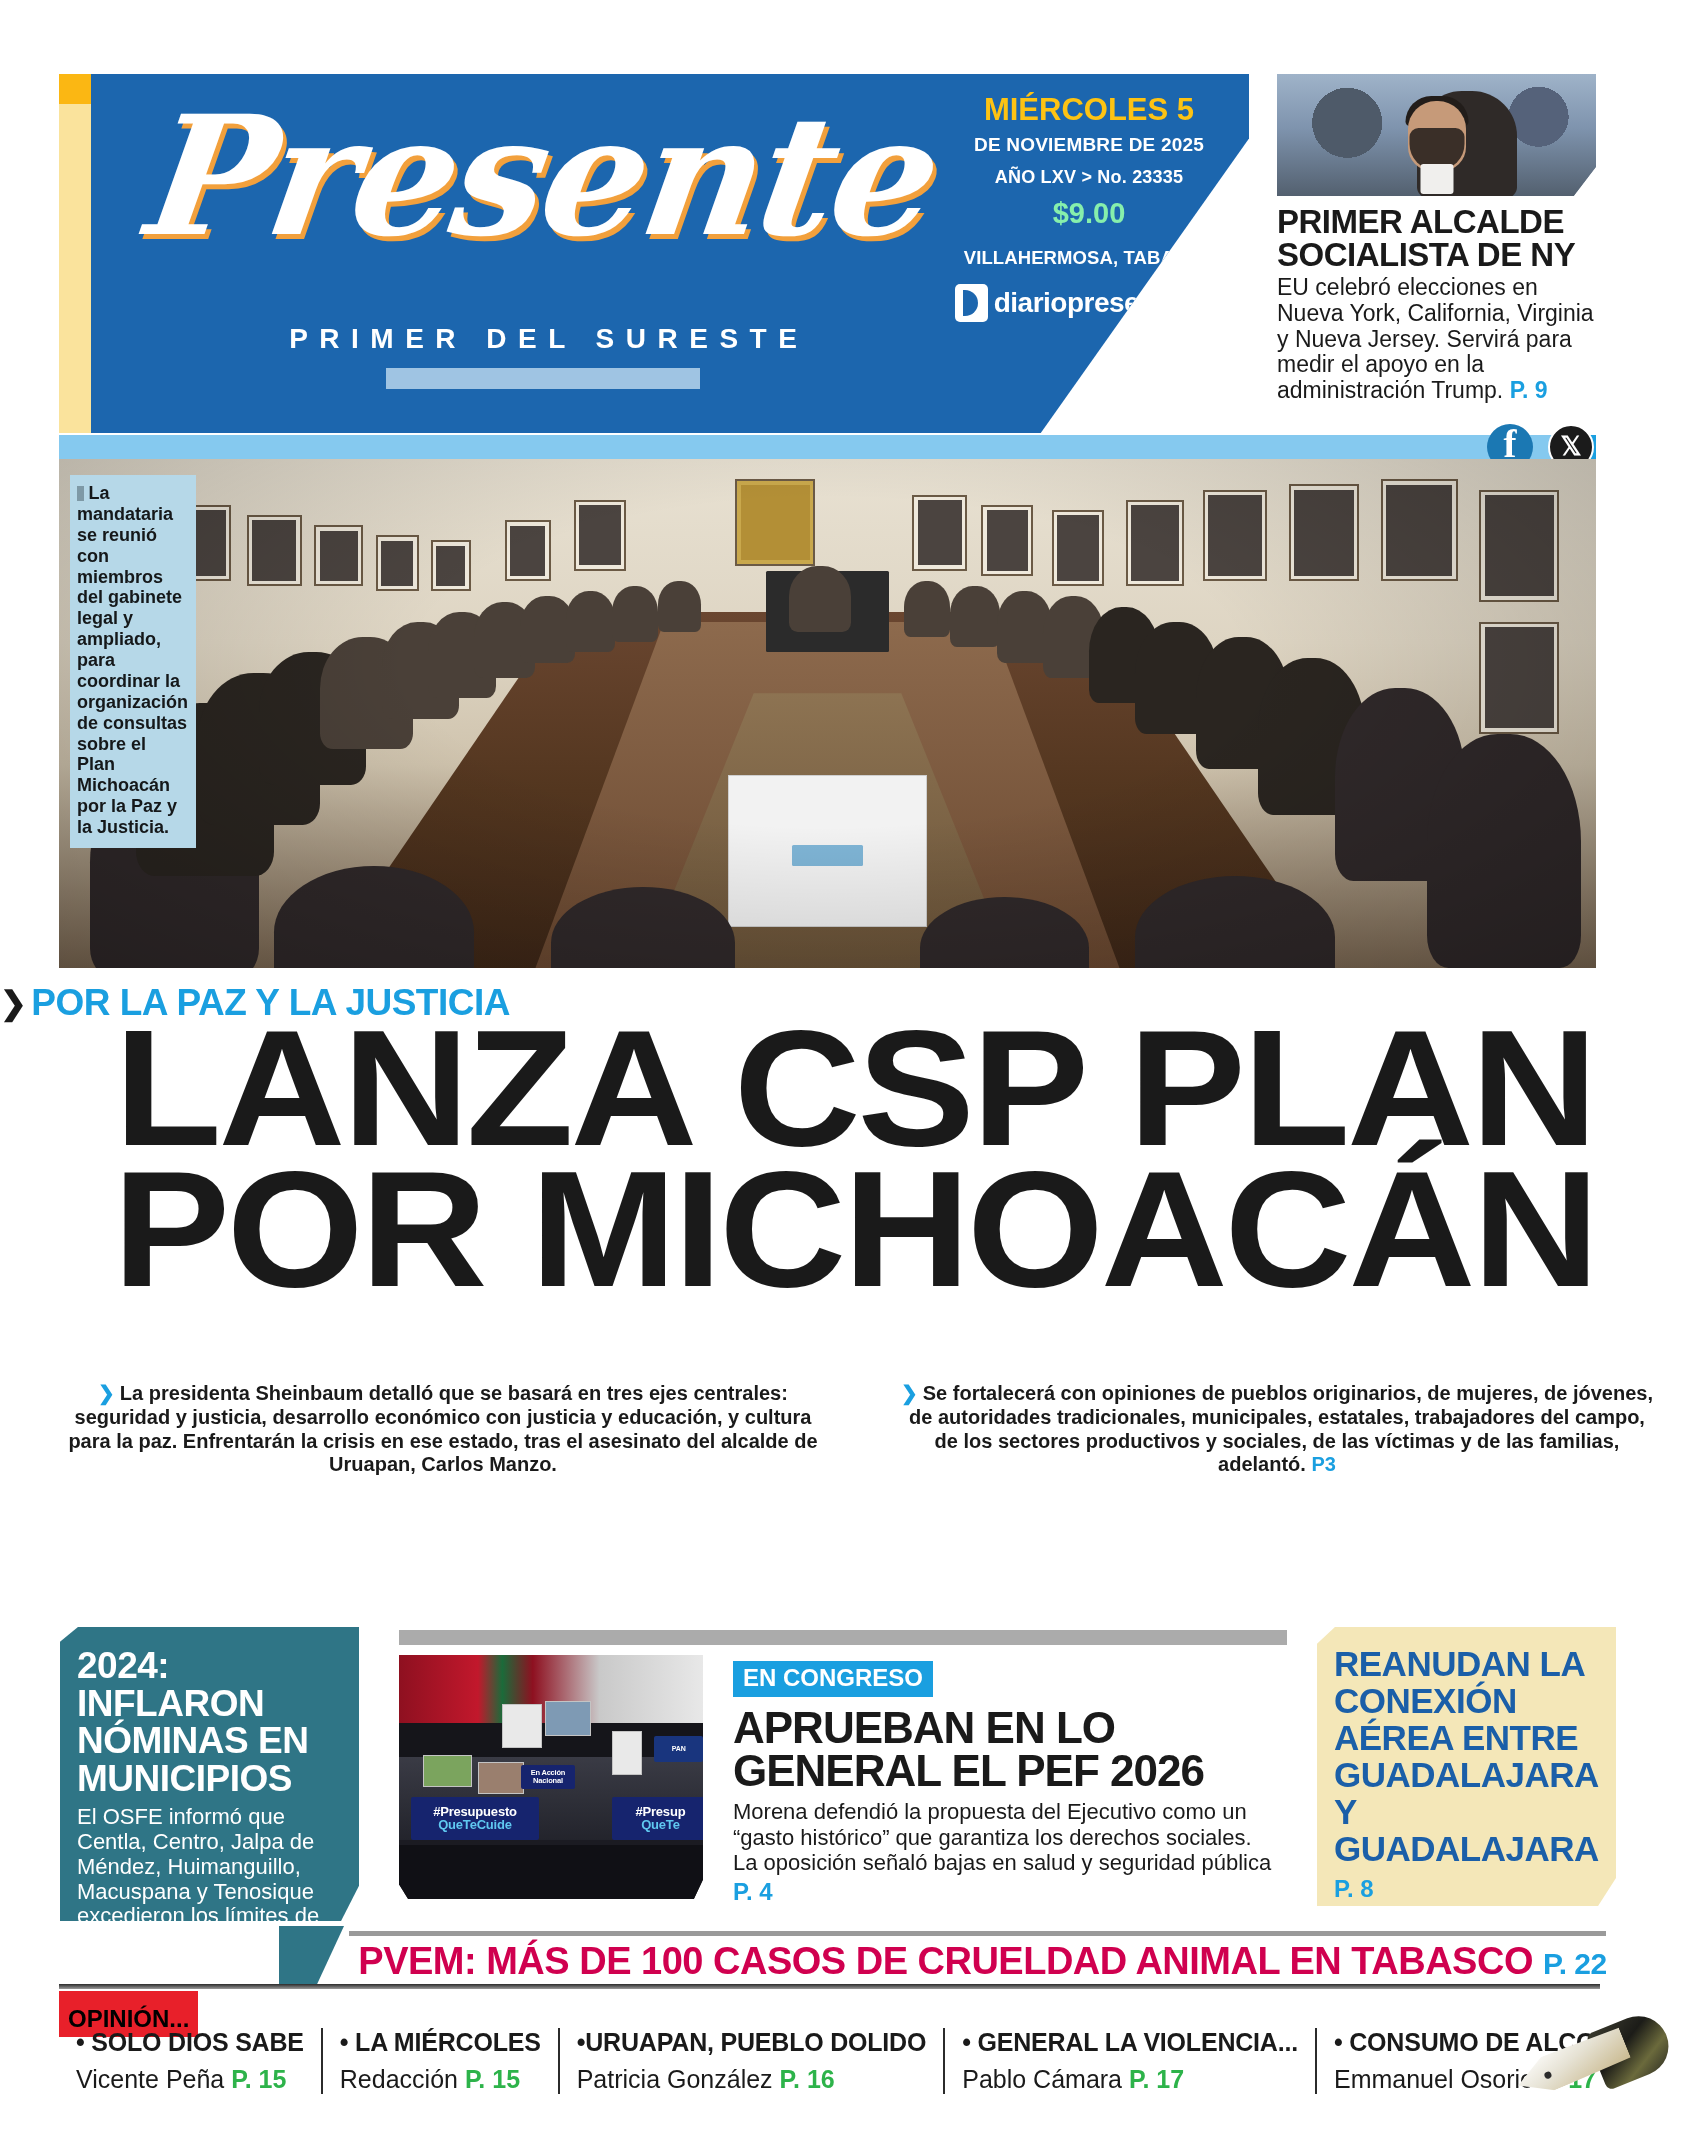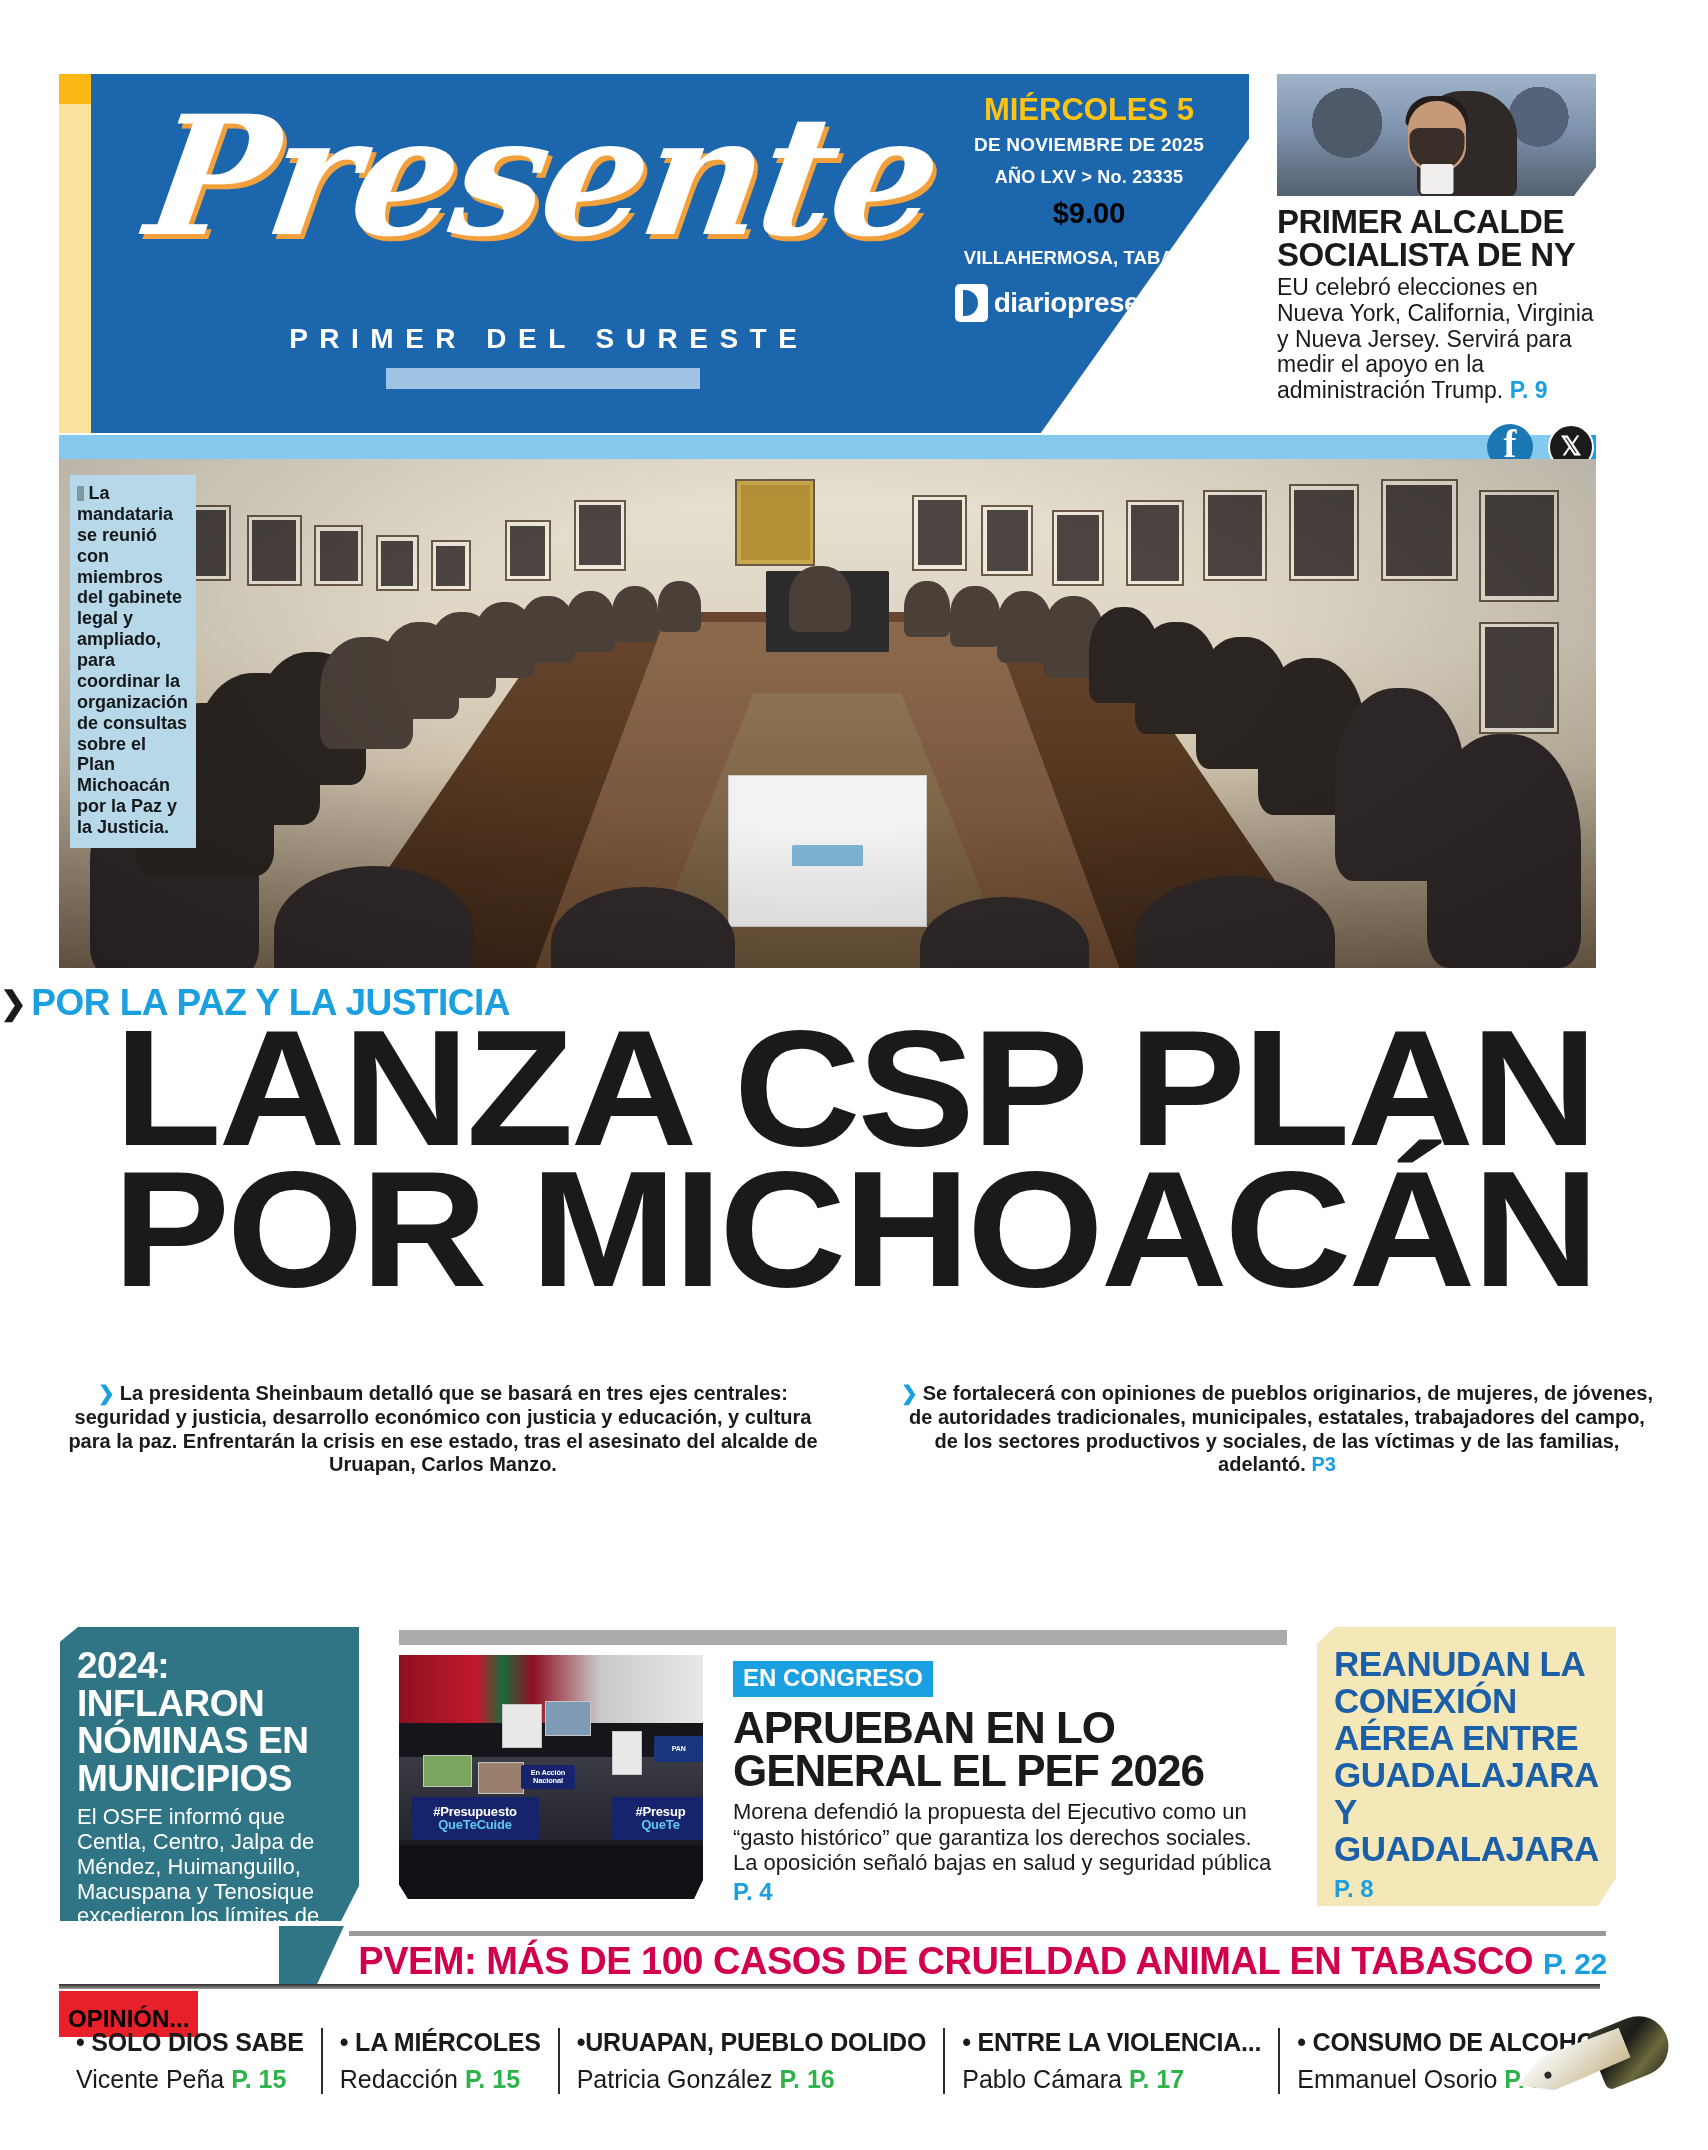--- a/index.html
+++ b/index.html
@@ -60,21 +60,21 @@
   .mh-right {
     position:absolute; left:898px; top:20px; width:264px;
     text-align:center; color:#fff;
   }
   .mh-date {
     font-size:31px; font-weight:800; color:#fdc313; letter-spacing:0px;
     line-height:1.05;
   }
   .mh-date2 { font-size:19px; font-weight:800; margin-top:7px; letter-spacing:0.2px;}
   .mh-year  { font-size:18px; font-weight:800; margin-top:11px; letter-spacing:0.2px;}
-  .mh-price { font-size:29px; font-weight:800; color:#000000; margin-top:9px; }
+  .mh-price { font-size:29px; font-weight:800; color:#86efac; margin-top:9px; }
   .mh-city  { font-size:18.5px; font-weight:800; margin-top:17px; letter-spacing:0.1px;}
   .mh-web {
     margin-top:15px; display:flex; align-items:center; justify-content:center; gap:6px;
   }
   .mh-web-badge {
     width:33px; height:38px; background:#fff; border-radius:5px;
     position:relative; flex:0 0 auto;
   }
   .mh-web-badge::after{
     content:""; position:absolute; left:8.5px; top:6px; width:15px; height:26px;
@@ -586,21 +586,21 @@
     </div>
     <div class="op-item">
       <div class="op-title">• LA MIÉRCOLES</div>
       <div class="op-author"><span>Redacción</span> <span class="pg">P. 15</span></div>
     </div>
     <div class="op-item">
       <div class="op-title">•URUAPAN, PUEBLO DOLIDO</div>
       <div class="op-author"><span>Patricia González</span> <span class="pg">P. 16</span></div>
     </div>
     <div class="op-item">
-      <div class="op-title">• ENTRE LA VIOLENCIA...</div>
+      <div class="op-title">• GENERAL LA VIOLENCIA...</div>
       <div class="op-author"><span>Pablo Cámara</span> <span class="pg">P. 17</span></div>
     </div>
     <div class="op-item">
       <div class="op-title">• CONSUMO DE ALCOHOL...</div>
       <div class="op-author"><span>Emmanuel Osorio</span> <span class="pg">P. 17</span></div>
     </div>
   </div>
 
   <div class="pen">
     <div class="cap"></div>

